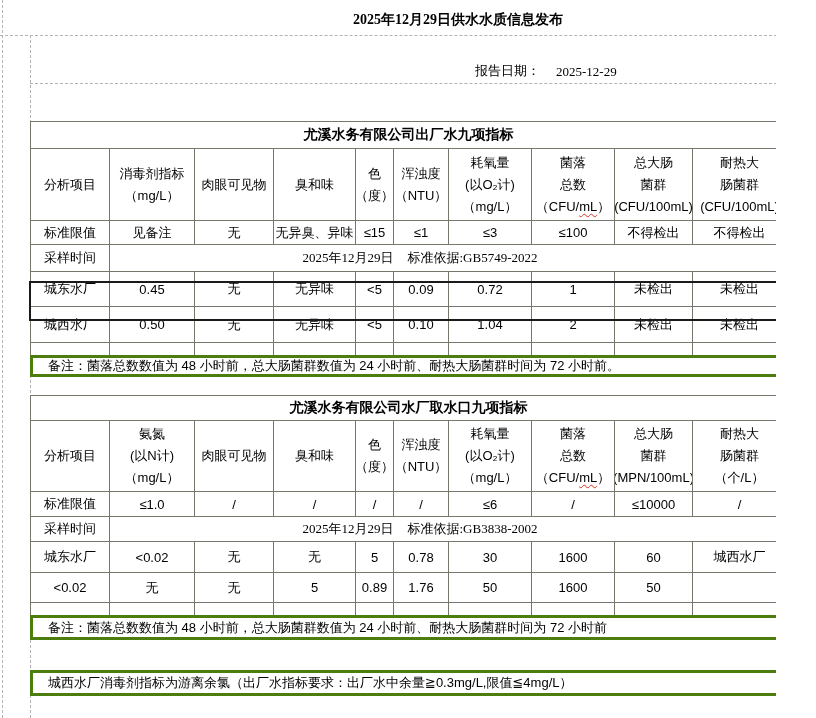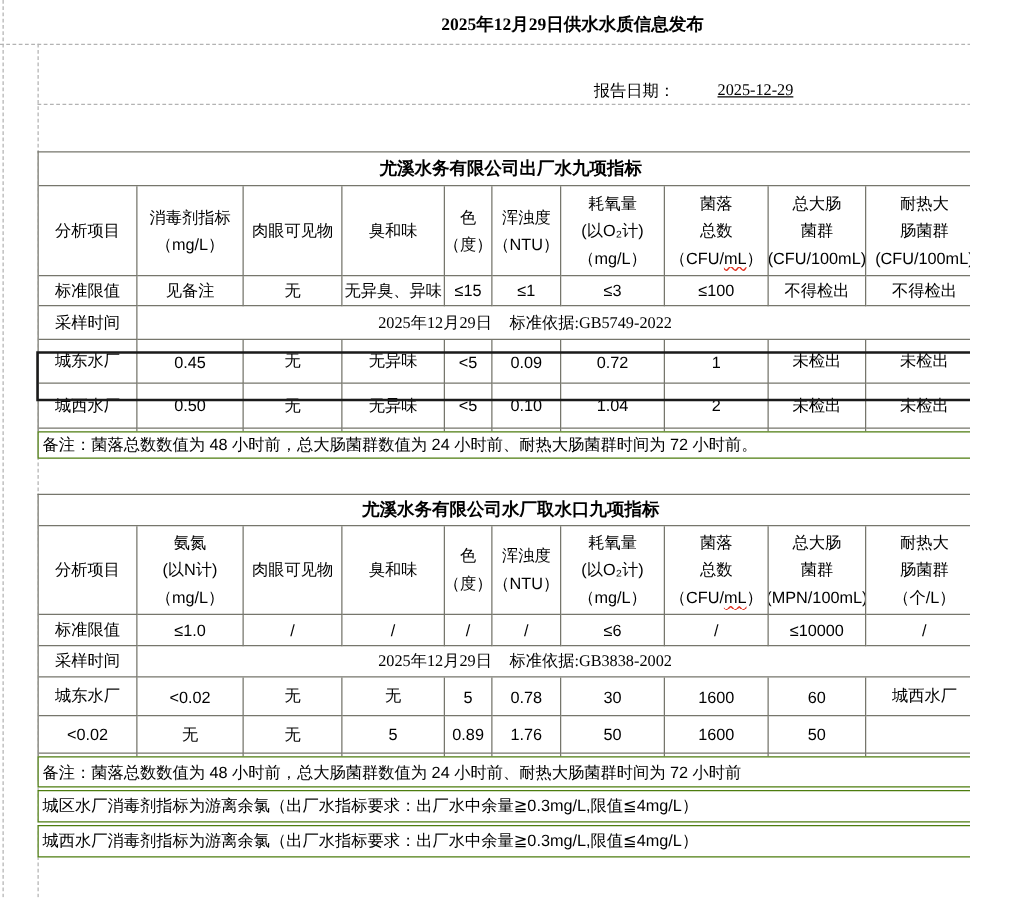--- a/index.html
+++ b/index.html
@@ -10,22 +10,22 @@
   
   .vd{position:absolute;width:0;border-left:1px dashed #b3b3b3;}
   .hd{position:absolute;height:0;border-top:1px dashed #b3b3b3;}
   
   .page-title{
     position:absolute;left:458px;top:11px;transform:translateX(-50%);
     white-space:nowrap;font-weight:bold;font-size:14px;
     font-family:"Liberation Serif","DejaVu Serif",serif;
   }
   
-  .report-date{position:absolute;left:475px;top:64px;height:32px;display:flex;align-items:flex-start;}
-  .report-date .val{margin-left:34px;font-family:"Liberation Serif","DejaVu Serif",serif;text-decoration:underline;}
+  .report-date{position:absolute;left:475px;top:48px;height:32px;display:flex;align-items:flex-end;}
+  .report-date .val{margin-left:16px;font-family:"Liberation Serif","DejaVu Serif",serif;}
   
   .tbl{
     position:absolute;left:30px;width:757px;display:grid;background:#fff;
     grid-template-columns:79px 85px 79px 82px 38px 55px 83px 83px 78px 94px;
     border-top:1px solid #76766c;border-left:1px solid #76766c;box-sizing:border-box;margin-top:23px;
   }
   #t1{top:98px;grid-template-rows:27px 72px 24px 27px 35px 36px 23px;}
   #t2{top:372px;grid-template-rows:25px 71px 25px 25px 31px 30px 22px;}
   .tbl>div{
     border-right:1px solid #76766c;border-bottom:1px solid #76766c;box-sizing:border-box;
@@ -34,21 +34,21 @@
   .tbl .ttl{grid-column:1/-1;font-weight:bold;font-size:14px;}
   .hc{flex-direction:column;line-height:22px;}
   .merge{grid-column:2/-1;justify-content:space-between;padding:0 83px 0 27px;
     font-family:"Liberation Serif","DejaVu Serif",serif;gap:14px;}
   .sq{text-decoration:underline;text-decoration-style:wavy;text-decoration-color:#e03020;
       text-underline-offset:2px;text-decoration-thickness:1px;}
   .unitrow{display:inline;}
   
   .box{
     position:absolute;left:30px;width:757px;box-sizing:border-box;background:#fff;
-    border:1px solid #4d7c0f;display:flex;align-items:center;padding-left:3px;white-space:nowrap;
+    border:3px solid #4d7c0f;display:flex;align-items:center;padding-left:15px;white-space:nowrap;margin-top:10px;
   }
   
   .sel{position:absolute;left:29px;top:281px;width:759px;height:40px;box-sizing:border-box;
        border:2px solid #1a1a1a;pointer-events:none;}
 </style>
 </head>
 <body>
 
 <div class="page">
 
@@ -260,20 +260,17 @@
       <div></div>
       <div></div>
       <div></div>
       <div></div>
       <div></div>
   </div>
 
   <div class="box" style="top:605px;height:25px">
       <span>备注：菌落总数数值为 48 小时前，总大肠菌群数值为 24 小时前、耐热大肠菌群时间为 72 小时前</span>
     </div>
-  <div class="box" style="top:632px;height:26px">
-      <span>城区水厂消毒剂指标为游离余氯（出厂水指标要求：出厂水中余量≧0.3mg/L,限值≦4mg/L）</span>
-    </div>
   <div class="box" style="top:660px;height:26px">
       <span>城西水厂消毒剂指标为游离余氯（出厂水指标要求：出厂水中余量≧0.3mg/L,限值≦4mg/L）</span>
     </div>
 
 </div>
 
 </body></html>

